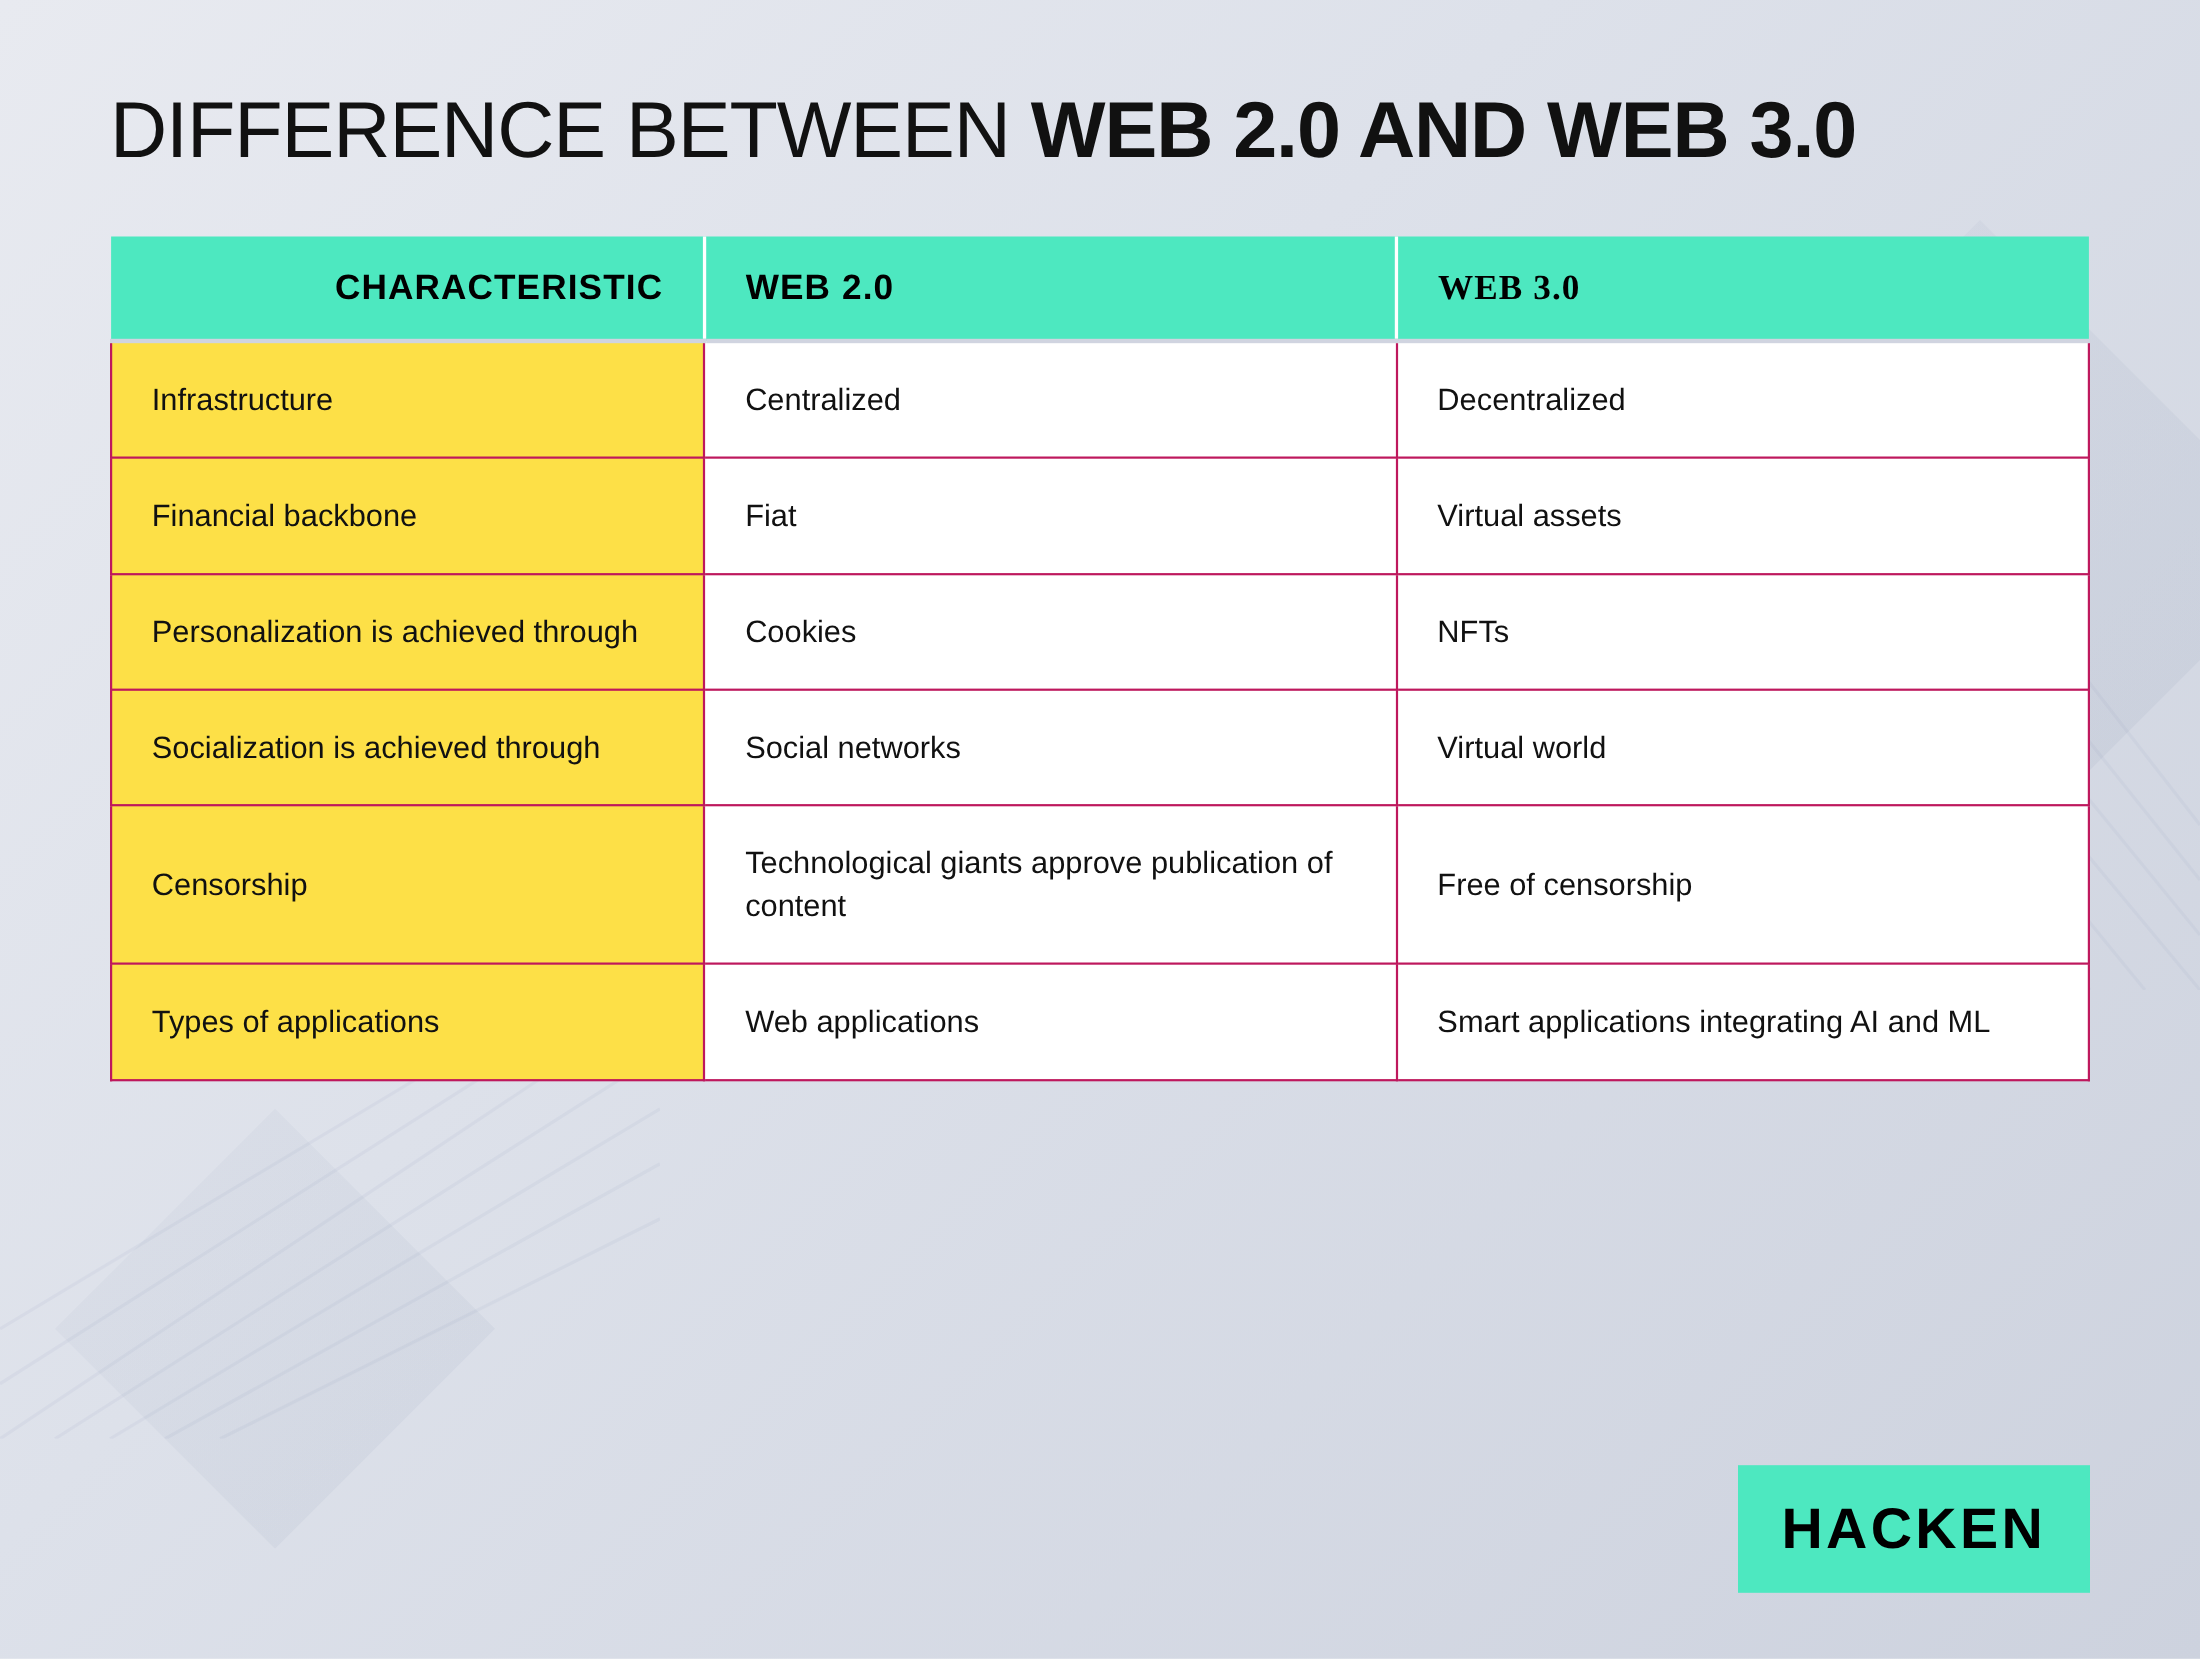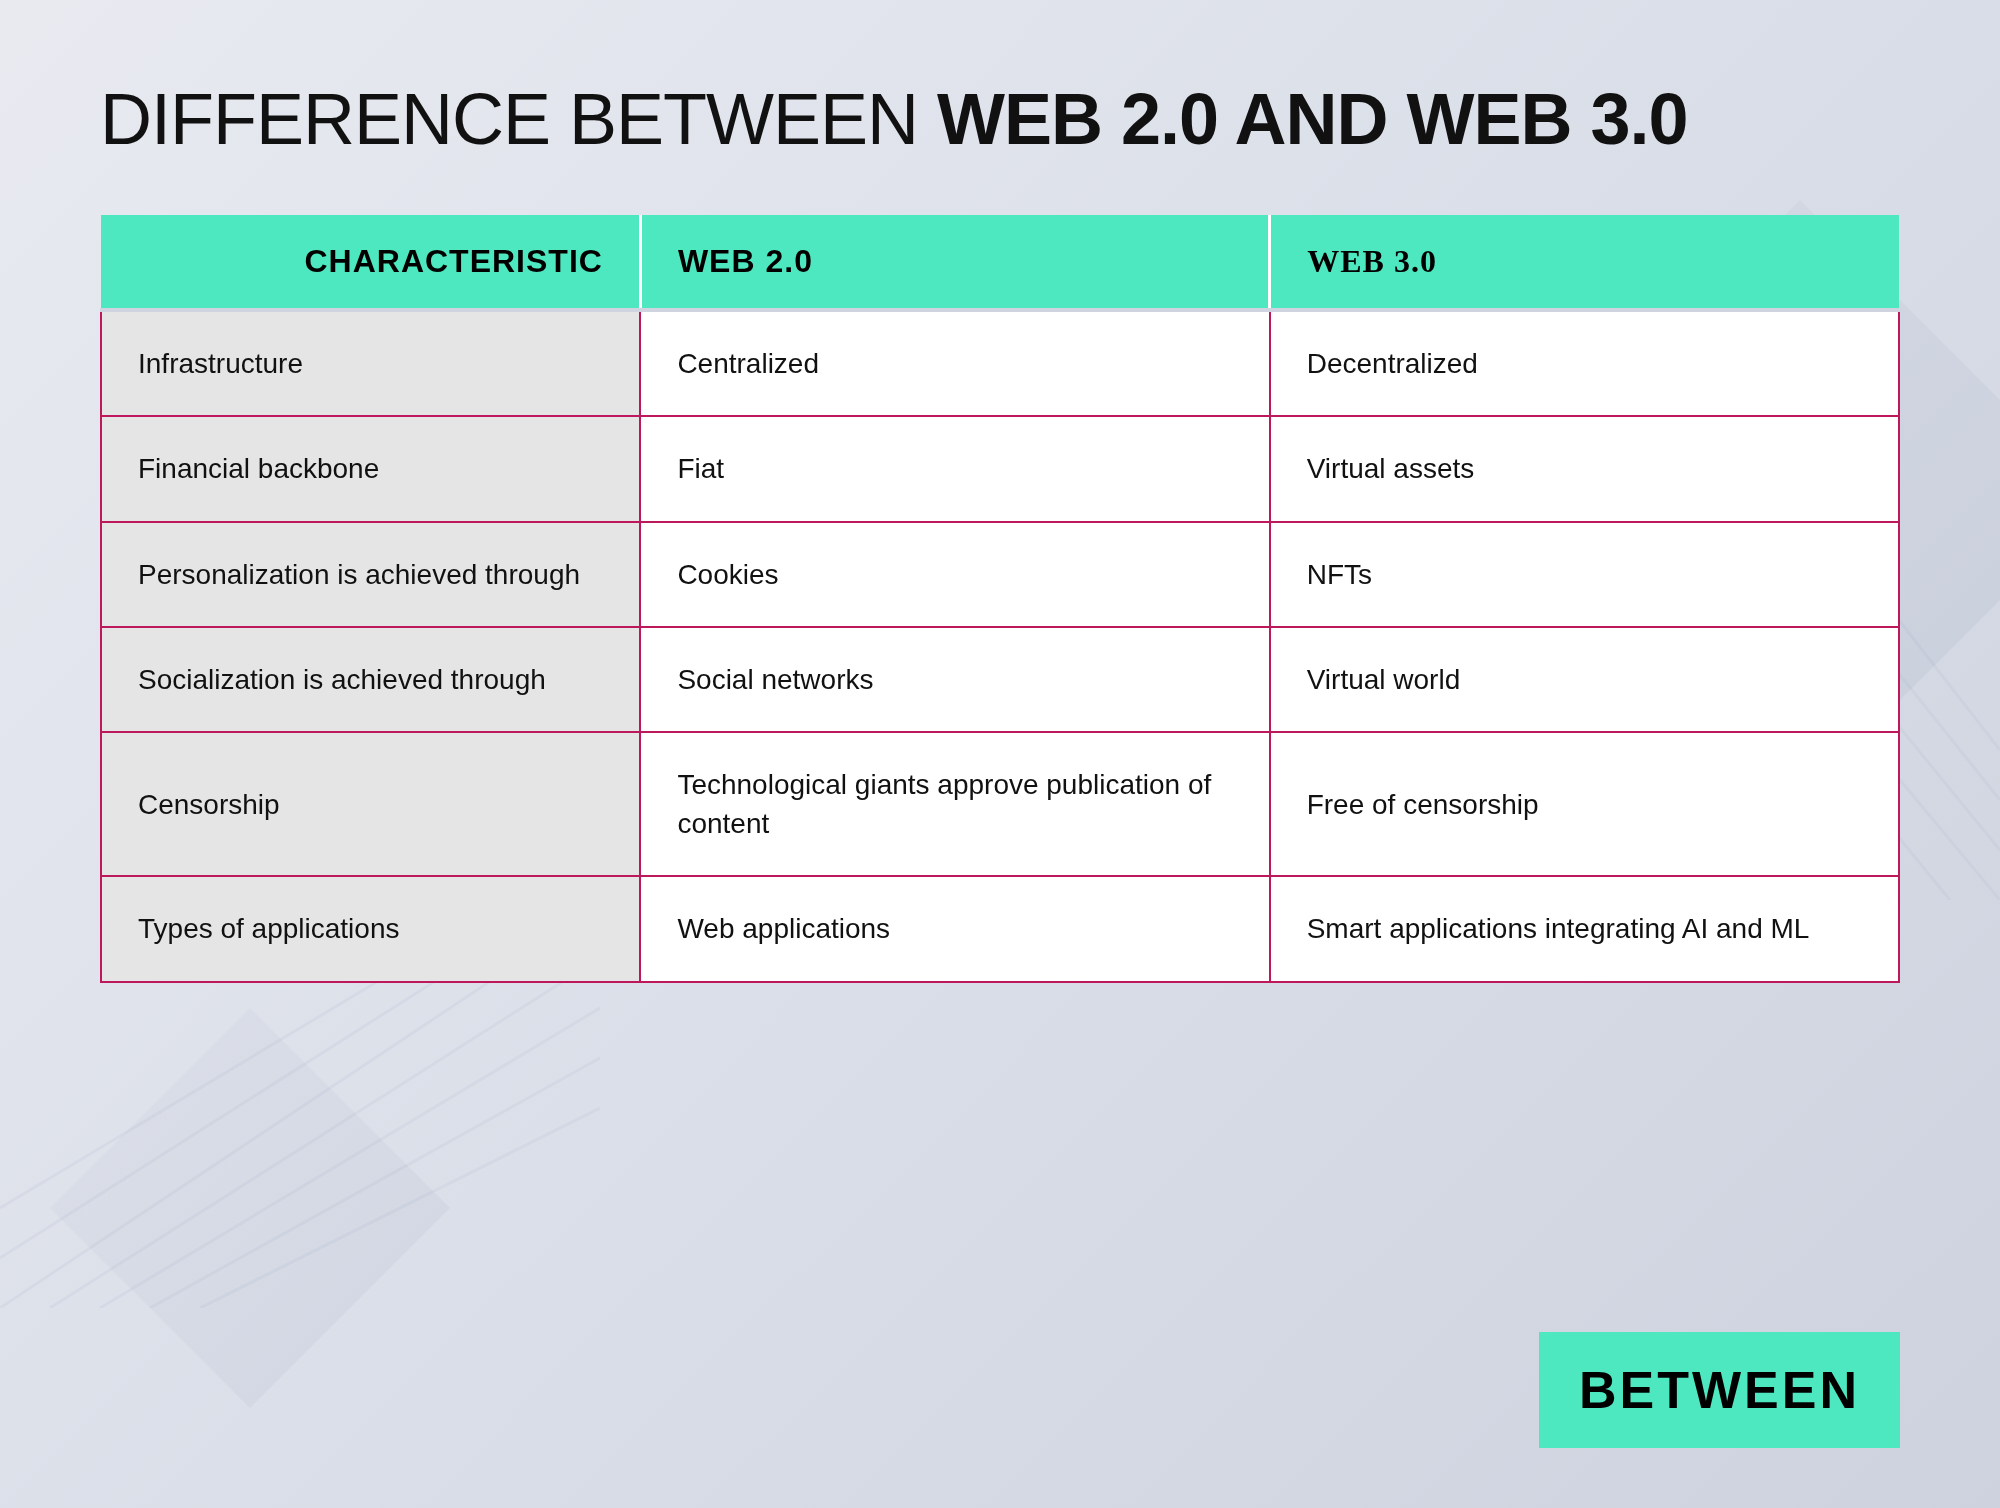--- a/index.html
+++ b/index.html
@@ -112,21 +112,21 @@
       color: #111111;
       font-size: 28px;
       font-weight: 400;
       padding: 32px 36px;
       vertical-align: middle;
       border: 2px solid #be185d;
       line-height: 1.4;
     }
 
     .comparison-table tbody tr td:first-child {
-      background-color: #e5e5e5;
+      background-color: #fde047;
     }
 
     .comparison-table tbody tr:first-child td {
       border-top: 4px solid #d0d4e0;
     }
 
     .logo-container {
       position: absolute;
       bottom: 60px;
       right: 100px;
@@ -234,14 +234,14 @@
           <td>Types of applications</td>
           <td>Web applications</td>
           <td>Smart applications integrating AI and ML</td>
         </tr>
       </tbody>
   </table>
 
 </div>
 
 <div class="logo-container">
-  <span class="logo-text">BETWEEN</span>
+  <span class="logo-text">HACKEN</span>
 </div>
 
 </body></html>

